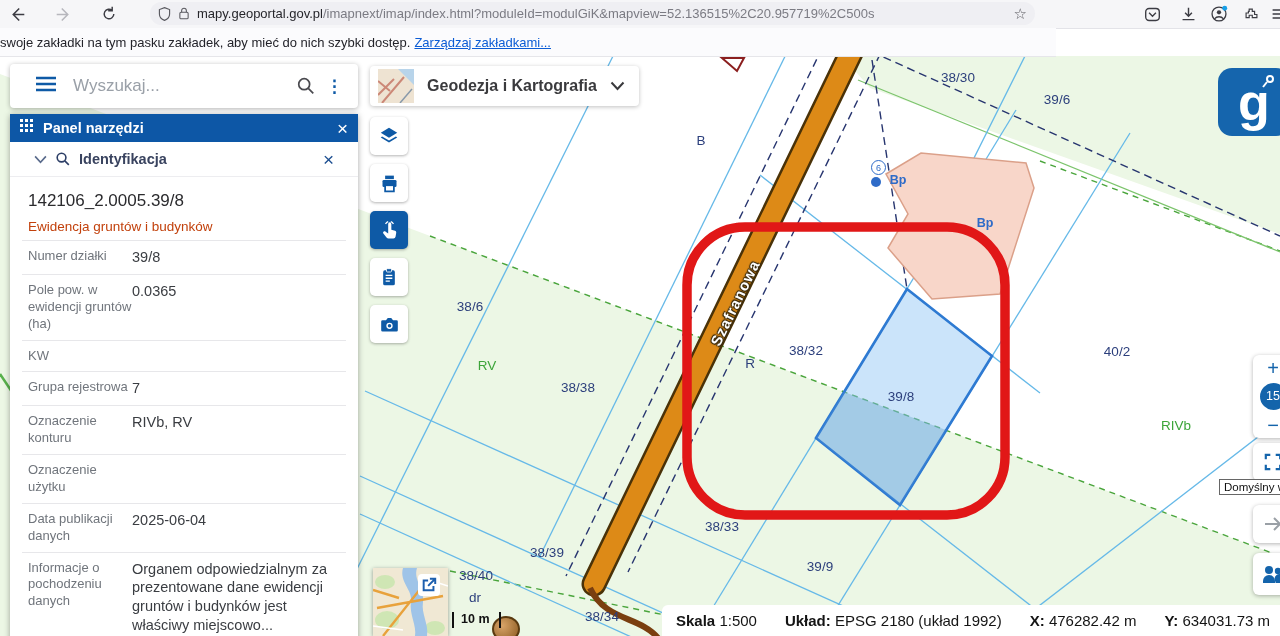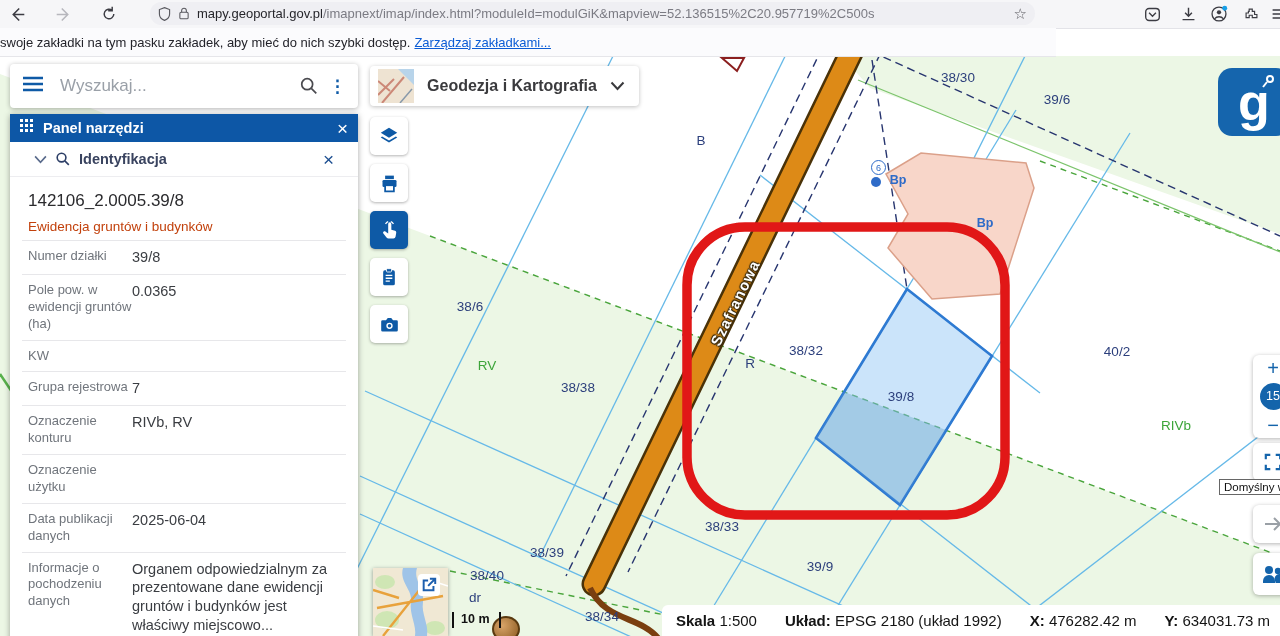--- a/index.html
+++ b/index.html
@@ -18,21 +18,21 @@
   .map-label{position:absolute;transform:translate(-50%,-50%);font-size:13.5px;white-space:nowrap;z-index:5;}
   .navy{color:#2c3f7c;} .green{color:#3da53a;} .blue{color:#2e6bc8;font-weight:bold;font-size:12.5px;}
   #street-label{position:absolute;left:735px;top:247px;transform:translate(-50%,-50%) rotate(-64deg);
     font-size:15px;font-weight:bold;color:#fff;letter-spacing:1px;z-index:6;
     text-shadow:-1px -1px 1px #3a2c10,1px -1px 1px #3a2c10,-1px 1px 1px #3a2c10,1px 1px 1px #3a2c10;}
   .marker6{position:absolute;left:871px;top:104px;width:13px;height:13px;border:1.5px solid #2e6bc8;border-radius:50%;
     background:#fff;color:#2e6bc8;font-size:9px;display:flex;align-items:center;justify-content:center;z-index:5;}
   .markerdot{position:absolute;left:871px;top:121px;width:10px;height:10px;border-radius:50%;background:#2e6bc8;z-index:5;}
   
   #sidebar{position:absolute;left:10px;top:8px;width:348px;z-index:30;}
-  #searchcard{background:#fff;border-radius:4px;box-shadow:0 1px 5px rgba(0,0,0,.3);height:44px;display:flex;align-items:center;padding:0 12px;box-sizing:border-box;margin-bottom:6px;}
+  #searchcard{background:#fff;border-radius:4px;box-shadow:0 1px 5px rgba(0,0,0,.3);height:44px;display:flex;align-items:center;padding:0 25px;box-sizing:border-box;margin-bottom:6px;}
   #searchinput{border:none;outline:none;flex:1;font-size:17px;color:#444;margin-left:14px;font-family:"Liberation Sans",sans-serif;background:transparent;}
   #searchinput::placeholder{color:#9aa0a8;}
   #panel{background:#fff;box-shadow:0 1px 6px rgba(0,0,0,.35);}
   #panel-head{background:#0d57a6;color:#fff;height:28px;display:flex;align-items:center;padding:0 10px;}
   #panel-head .title{font-weight:bold;font-size:14.5px;margin-left:9px;flex:1;}
   #sec-row{display:flex;align-items:center;height:34px;padding:0 24px;border-bottom:1px solid #ededf0;}
   #sec-row .title{font-weight:bold;font-size:14.5px;color:#39435f;margin-left:8px;flex:1;}
   .xbtn{color:#1d4f91;font-size:19px;line-height:1;cursor:pointer;}
   #panel-body{padding:10px 12px 0 12px;}
   #parcel-id{font-size:17px;color:#2b2b2e;margin:4px 0 8px 6px;}
@@ -203,21 +203,21 @@
       <div class="map-label navy" style="left: 470px; top: 250px;">38/6</div>
       <div class="map-label green" style="left: 487px; top: 309px;">RV</div>
       <div class="map-label navy" style="left: 578px; top: 331px;">38/38</div>
       <div class="map-label navy" style="left: 806px; top: 294px;">38/32</div>
       <div class="map-label navy" style="left: 750px; top: 307px;">R</div>
       <div class="map-label navy" style="left: 901px; top: 340px;">39/8</div>
       <div class="map-label navy" style="left: 1117px; top: 295px;">40/2</div>
       <div class="map-label green" style="left: 1176px; top: 369px;">RIVb</div>
       <div class="map-label navy" style="left: 722px; top: 470px;">38/33</div>
       <div class="map-label navy" style="left: 820px; top: 510px;">39/9</div>
-      <div class="map-label navy" style="left: 487px; top: 519px;">38/40</div>
+      <div class="map-label navy" style="left: 476px; top: 519px;">38/40</div>
       <div class="map-label navy" style="left: 475px; top: 541px;">dr</div>
       <div class="map-label navy" style="left: 602px; top: 560px;">38/34</div>
       <div class="map-label navy" style="left: 547px; top: 496px;">38/39</div>
     </div>
   <div id="street-label">Szafranowa</div>
   <div class="marker6">6</div>
   <div class="markerdot"></div>
 
   <div id="sidebar">
     <div id="searchcard">

